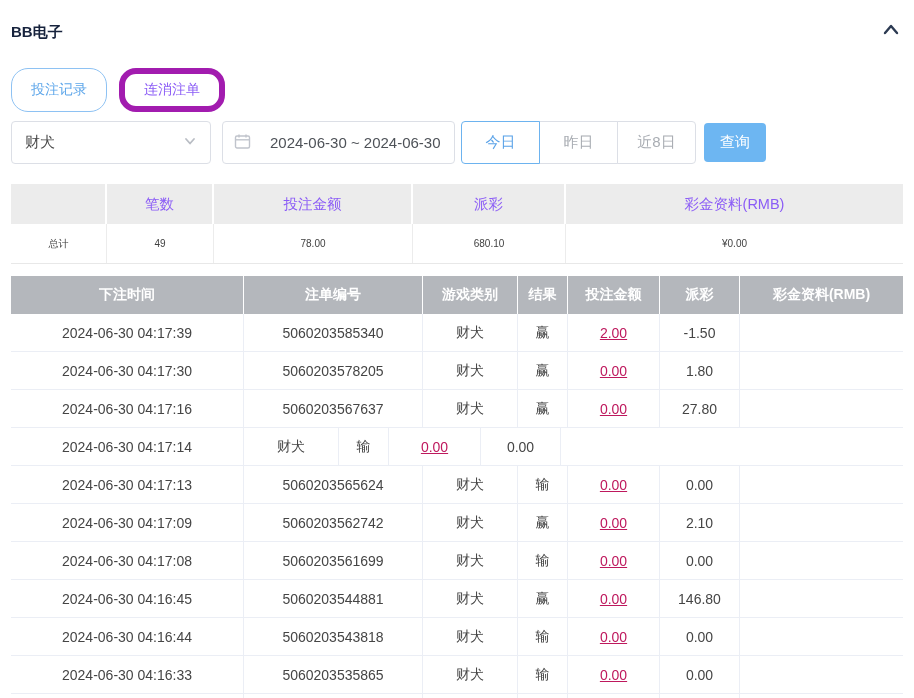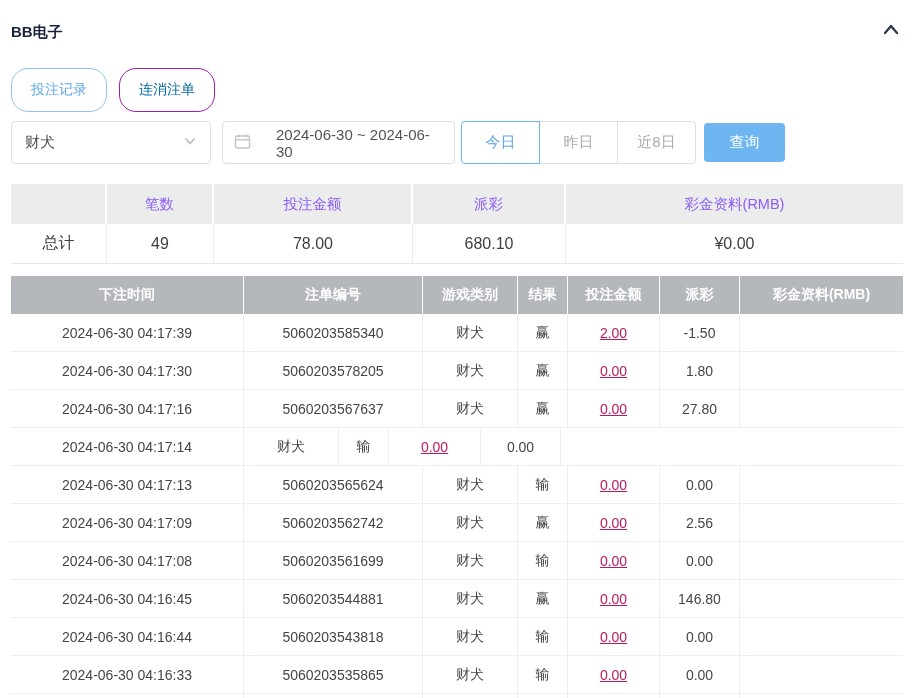--- a/index.html
+++ b/index.html
@@ -10,48 +10,48 @@
   
   .panel-header { margin-top:20px; display:flex; justify-content:space-between; align-items:center; }
   .panel-title { font-size:15px; font-weight:bold; color:#17233d; }
   .collapse-btn { width:24px; height:24px; display:flex; align-items:center; justify-content:center; cursor:pointer; }
 
   
   .tabs { margin-top:24px; display:flex; gap:12px; }
   .tab-pill { height:44px; padding:16px 19px; border-radius:17px; font-size:14px;
     display:flex; align-items:center; background:#fff; cursor:pointer; }
   .tab-pill.active { color:#5da6ea; border:1px solid #8ec2f3; }
-  .tab-pill.inactive { color:#0369a1; border:1px solid #a21caf; }
+  .tab-pill.inactive { color:#8b5cf6; border:6px solid #a21caf; }
 
   
   .filters { margin-top:9px; display:flex; align-items:center; }
   .select-box { width:200px; height:43px; border:1px solid #dcdfe6; border-radius:4px;
     display:flex; align-items:center; justify-content:space-between; padding:0 13px;
     font-size:15px; color:#4a4a4a; cursor:pointer; }
   .date-box { margin-left:11px; width:233px; height:43px; border:1px solid #dcdfe6; border-radius:4px;
-    display:flex; align-items:center; gap:25px; padding:0 11px; font-size:15px; color:#4e5258; cursor:pointer; }
+    display:flex; align-items:center; gap:19px; padding:0 11px; font-size:15px; color:#4e5258; cursor:pointer; }
   .quick-group { margin-left:6px; display:flex; }
   .quick-btn { width:79px; height:43px; background:#fff; border:1px solid #dcdfe6; font-size:15px;
     display:flex; align-items:center; justify-content:center; cursor:pointer; margin-left:-1px; }
   .quick-btn:first-child { border-radius:4px 0 0 4px; margin-left:0; }
   .quick-btn:last-child { border-radius:0 4px 4px 0; }
   .quick-btn.active { color:#5ba3e8; border-color:#6db3ef; position:relative; z-index:1; }
   .quick-btn.idle { color:#a9adb3; }
-  .search-btn { margin-left:8px; width:81px; height:39px; border:none; border-radius:4px;
+  .search-btn { margin-left:8px; width:62px; height:39px; border:none; border-radius:4px;
     background:#6db6f2; color:#fff; font-size:15px; cursor:pointer; }
 
   
   .summary { margin-top:20px; }
   .sum-header { display:flex; height:40px; background:#ececec; }
   .sum-header > div { display:flex; align-items:center; justify-content:center;
     font-size:14.5px; color:#8b5cf6; border-right:2px solid #fff; }
   .sum-header > div:last-child { border-right:none; }
   .sum-row { display:flex; height:40px; border-bottom:1px solid #e8e8e8; }
   .sum-row > div { display:flex; align-items:center; justify-content:center;
-    font-size:16px; color:#3f3f3f; border-right:1px solid #ececec; }
+    font-size:10px; color:#3f3f3f; border-right:1px solid #ececec; }
   .sum-row > div:last-child { border-right:none; }
   .sc1 { width:96px; } .sc2 { width:107px; } .sc3 { width:199px; } .sc4 { width:153px; } .sc5 { flex:1; }
 
   
   .bet-table { margin-top:12px; }
   .tbl-header { display:flex; height:38px; background:#b4b7bc; }
   .tbl-header > div { display:flex; align-items:center; justify-content:center;
     color:#fff; font-size:14px; font-weight:bold; border-right:1px solid #fff; }
   .tbl-header > div:last-child { border-right:none; }
   .tbl-row { display:flex; height:38px; border-bottom:1px solid #ebeef5; background:#fff; }
@@ -215,21 +215,21 @@
   </div>
 
   <div class="tbl-row">
     <div class="c1">2024-06-30 04:17:09</div>
     <div class="c2">5060203562742</div>
     <div class="c3">财犬</div>
     <div class="c4">赢</div>
     <div class="c5">
             <span class="bet-link">0.00</span>
           </div>
-    <div class="c6">2.56</div>
+    <div class="c6">2.10</div>
     <div class="c7"></div>
   </div>
 
   <div class="tbl-row">
     <div class="c1">2024-06-30 04:17:08</div>
     <div class="c2">5060203561699</div>
     <div class="c3">财犬</div>
     <div class="c4">输</div>
     <div class="c5">
             <span class="bet-link">0.00</span>

